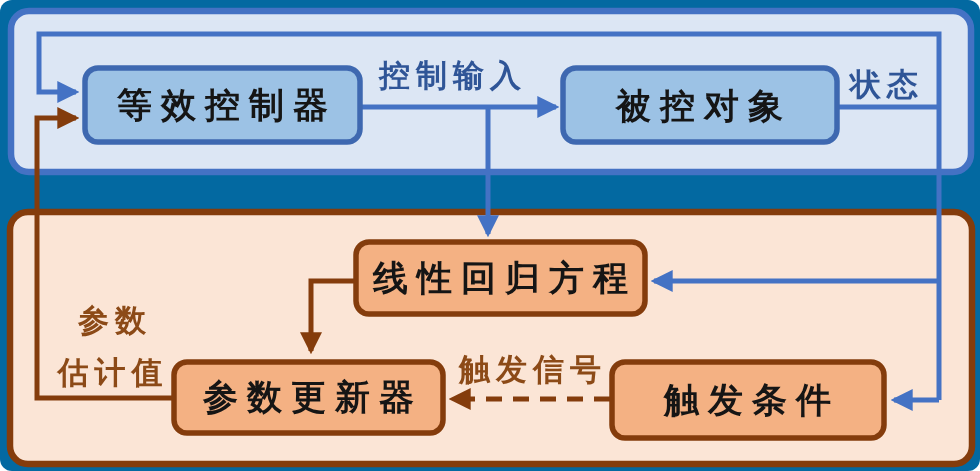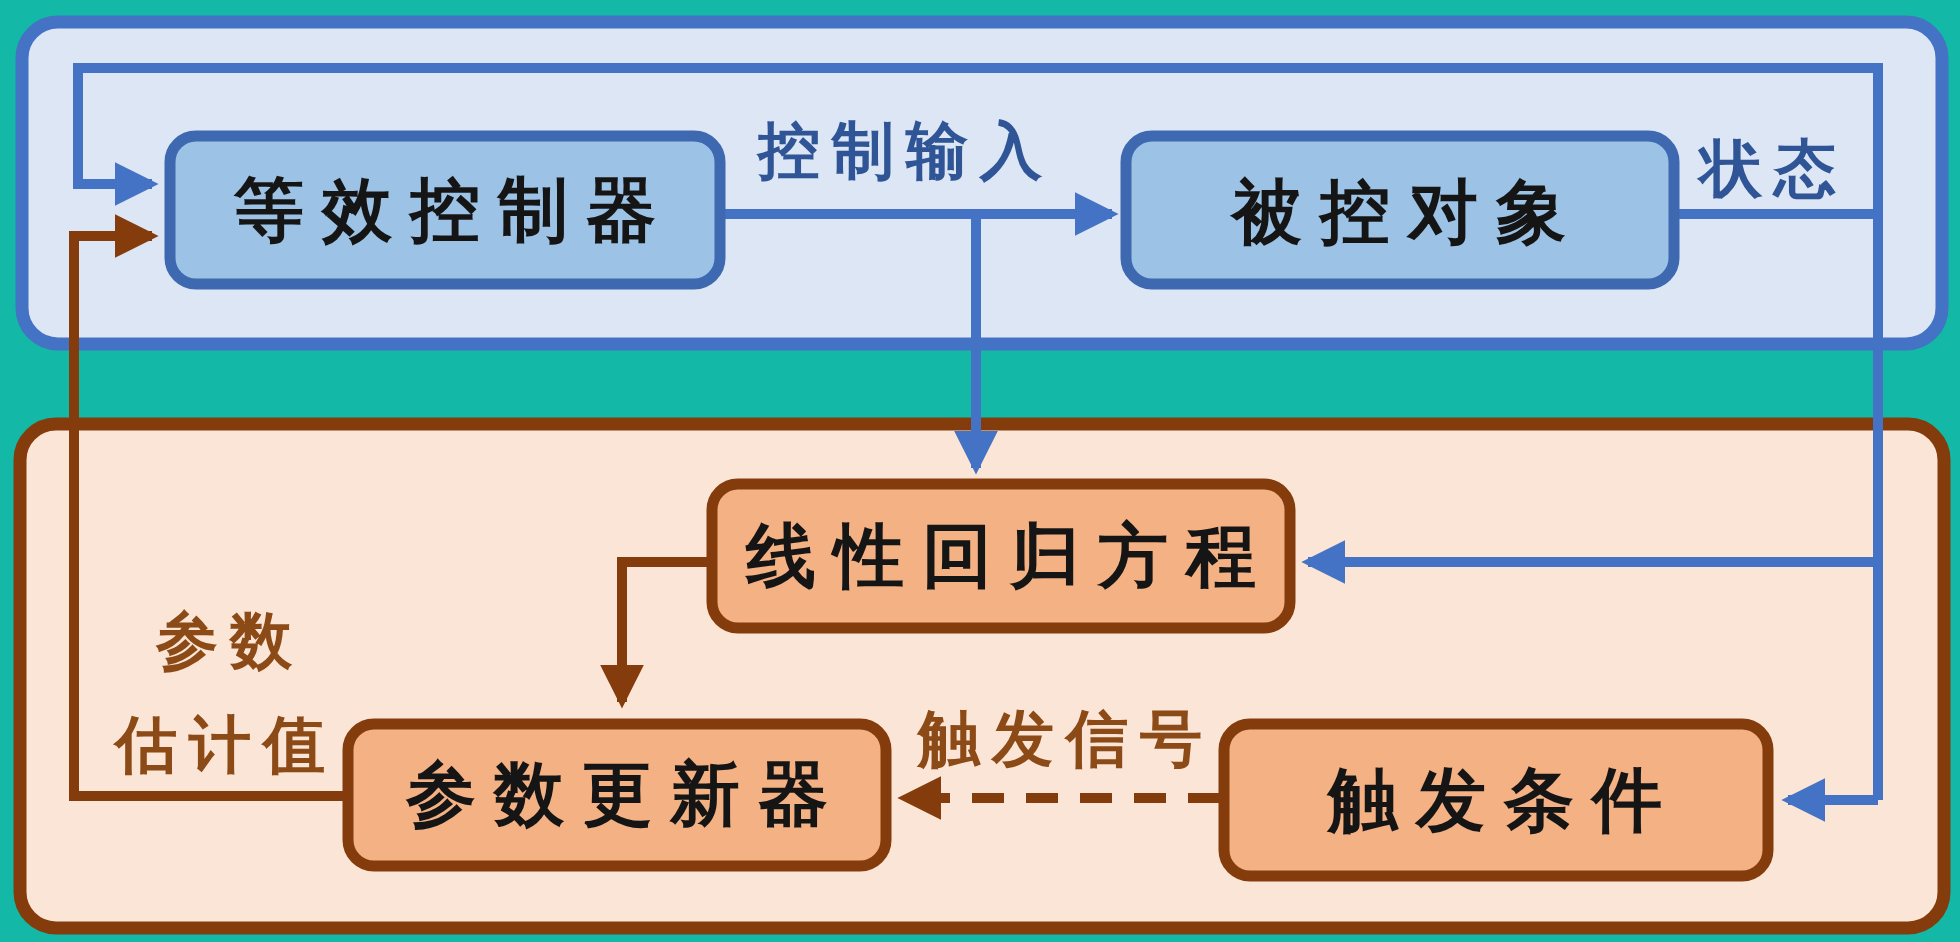--- a/index.html
+++ b/index.html
@@ -1,21 +1,22 @@
 <!DOCTYPE html>
 <html><head>
 <meta charset="utf-8">
 <style>
   html, body { margin: 0; padding: 0; background: #ffffff; }
   .stage {
     position: relative;
     width: 980px;
     height: 471px;
-    background: #14b8a6;
+    background: #0369a1;
     overflow: hidden;
+    border-radius: 12px;
   }
   svg { display: block; }
   text {
     font-family: "DejaVu Serif", "Liberation Serif", serif;
     font-weight: bold;
   }
   .node-label { font-size: 35px; letter-spacing: 9px; fill: #151515; }
   .edge-label-blue { font-size: 31px; letter-spacing: 6px; fill: #2F5597; }
   .edge-label-brown { font-size: 31px; letter-spacing: 6px; fill: #8C4A17; }
   .edge { fill: none; stroke-width: 5px; }

